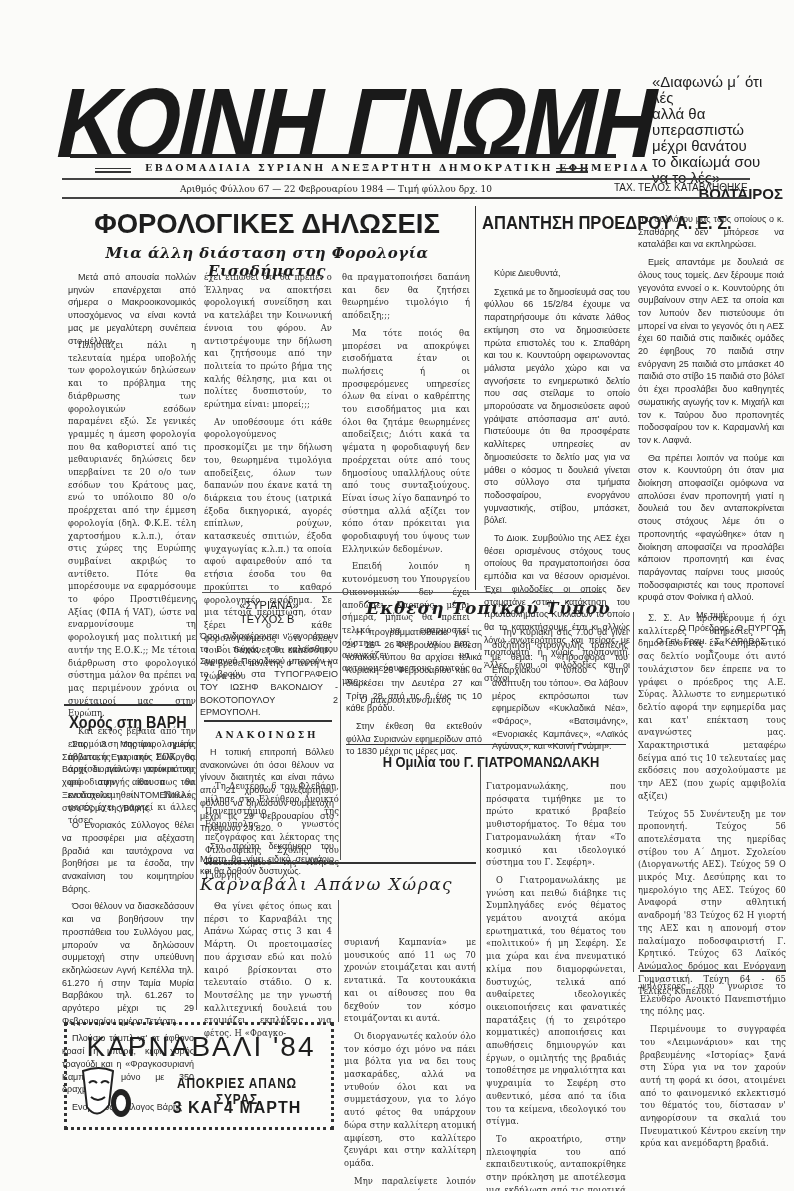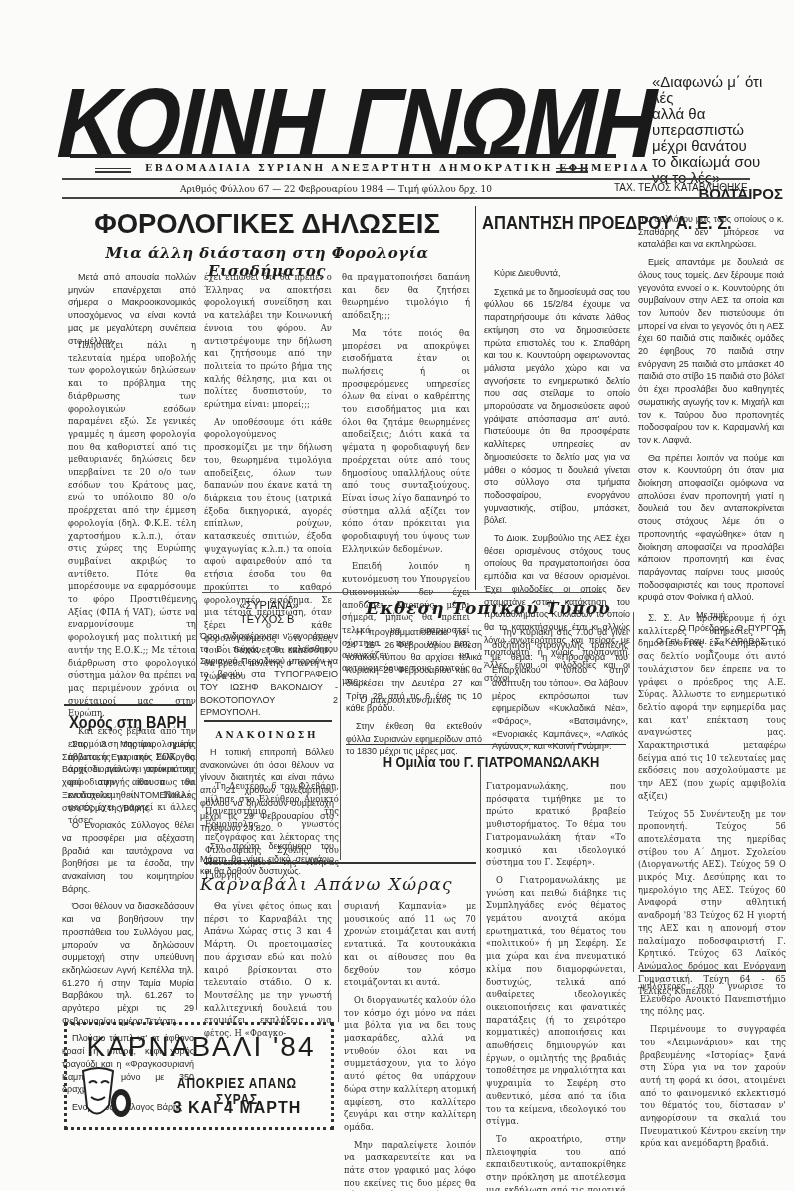--- a/index.html
+++ b/index.html
@@ -173,21 +173,21 @@
   <p>Περιμένουμε το συγγραφέα του «Λειμωνάριου» και της βραβευμένης «Ιστορίας» ξανά στη Σύρα για να τον χαρούν αυτή τη φορά κι όσοι, ατοιμένει από το φαινομενικό εκλεκτισμό του θέματός του, δίστασαν ν' ανηφορίσουν τα σκαλιά του Πνευματικού Κέντρου εκείνη την κρύα και ανεμόδαρτη βραδιά.</p>
 </div>
 <div class="vrule" style="left:480px;top:760px;height:400px;"></div>
 
 <div class="rule" style="left:204px;top:862px;width:272px;height:2px;"></div>
 <div class="abs serif" style="left:200px;top:872px;width:280px;text-align:left;font-size:17px;font-style:italic;letter-spacing:1.5px;line-height:24px;">Καρναβάλι Απάνω Χώρας</div>
 <div class="abs body-text serifbody" style="left:204px;top:900px;width:128px;">
   <p>Θα γίνει φέτος όπως και πέρσι το Καρναβάλι της Απάνω Χώρας στις 3 και 4 Μάρτη. Οι προετοιμασίες που άρχισαν εδώ και πολύ καιρό βρίσκονται στο τελευταίο στάδιο. Ο κ. Μουτσέλης με την γνωστή καλλιτεχνική δουλειά του ετοιμάζει εκπλήξεις για φέτος. Η «Φραγκο-</p>
 </div>
 <div class="abs body-text serifbody" style="left:344px;top:900px;width:132px;">
-  <p style="text-indent:0;">συριανή Καμπανία» με μουσικούς από 11 ως 70 χρονών ετοιμάζεται και αυτή εντατικά. Τα κουτουκάκια και οι αίθουσες που θα δεχθούν τον κόσμο ετοιμάζονται κι αυτά.</p>
+  <p style="text-indent:0;margin-top:36px;">συριανή Καμπανία» με μουσικούς από 11 ως 70 χρονών ετοιμάζεται και αυτή εντατικά. Τα κουτουκάκια και οι αίθουσες που θα δεχθούν τον κόσμο ετοιμάζονται κι αυτά.</p>
   <p>Οι διοργανωτές καλούν όλο τον κόσμο όχι μόνο να πάει μια βόλτα για να δει τους μασκαράδες, αλλά να ντυθούν όλοι και να συμμετάσχουν, για το λόγο αυτό φέτος θα υπάρχουν δώρα στην καλλίτερη ατομική αμφίεση, στο καλλίτερο ζευγάρι και στην καλλίτερη ομάδα.</p>
   <p>Μην παραλείψετε λοιπόν να μασκαρευτείτε και να πάτε στον γραφικό μας λόφο που εκείνες τις δυο μέρες θα πάρει μια άλλη μορφή.</p>
 </div>
 <div class="vrule" style="left:338px;top:900px;height:122px;"></div>
 
 <div class="abs" style="left:64px;top:1022px;width:270px;height:108px;border:3px dotted #333;box-sizing:border-box;">
   <div class="abs sans" style="left:8px;top:6px;width:252px;text-align:center;font-size:28px;letter-spacing:2px;line-height:32px;">ΚΑΡΝΑΒΑΛΙ '84</div>
   <div class="abs" style="left:10px;top:40px;width:60px;height:56px;">
     <svg width="60" height="56" viewBox="0 0 60 56">
       <path d="M6 6 Q22 0 36 6 L32 40 Q20 56 10 42 Z" fill="#fff" stroke="#222" stroke-width="2"></path>

